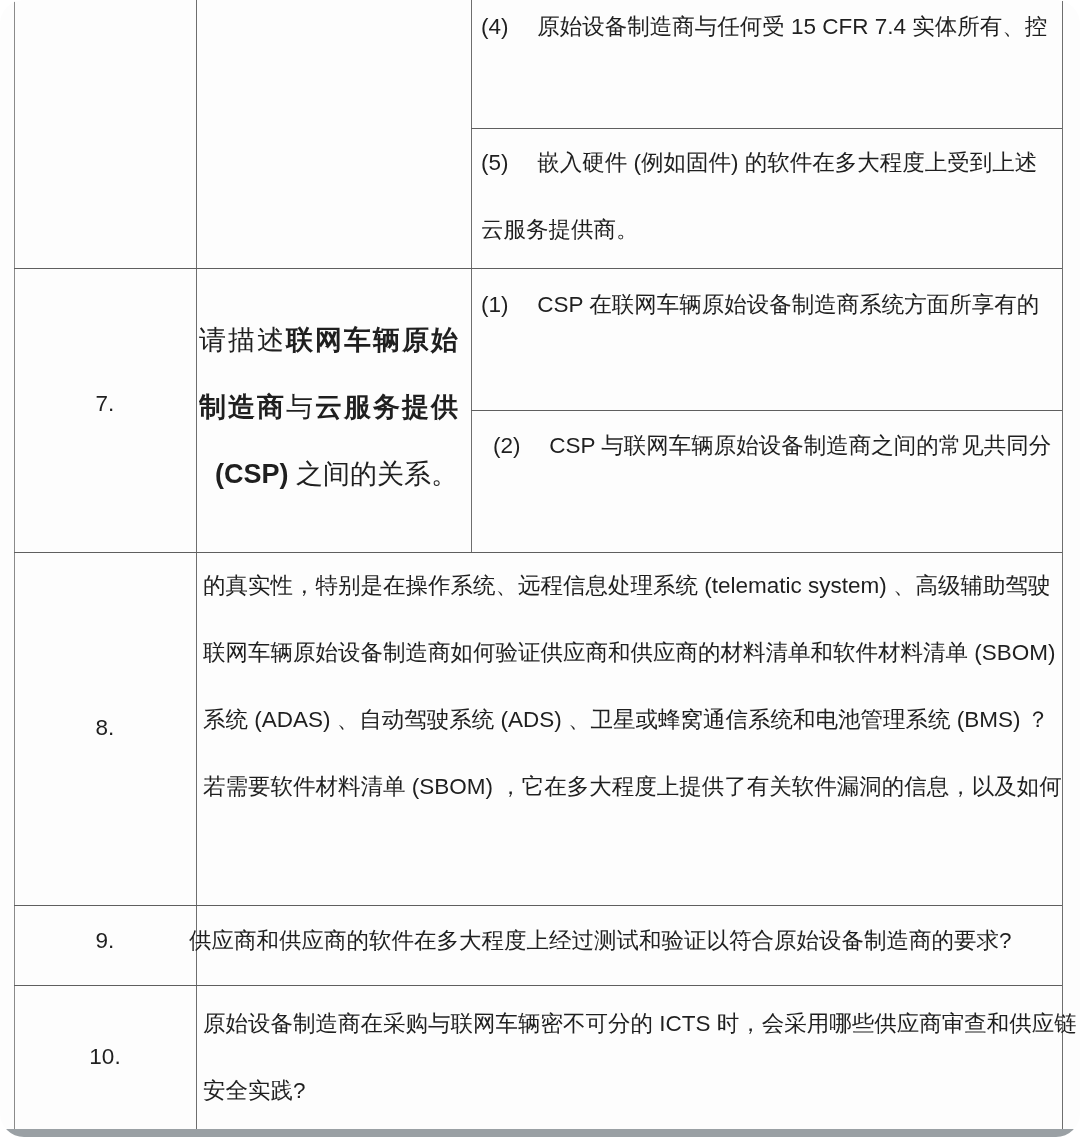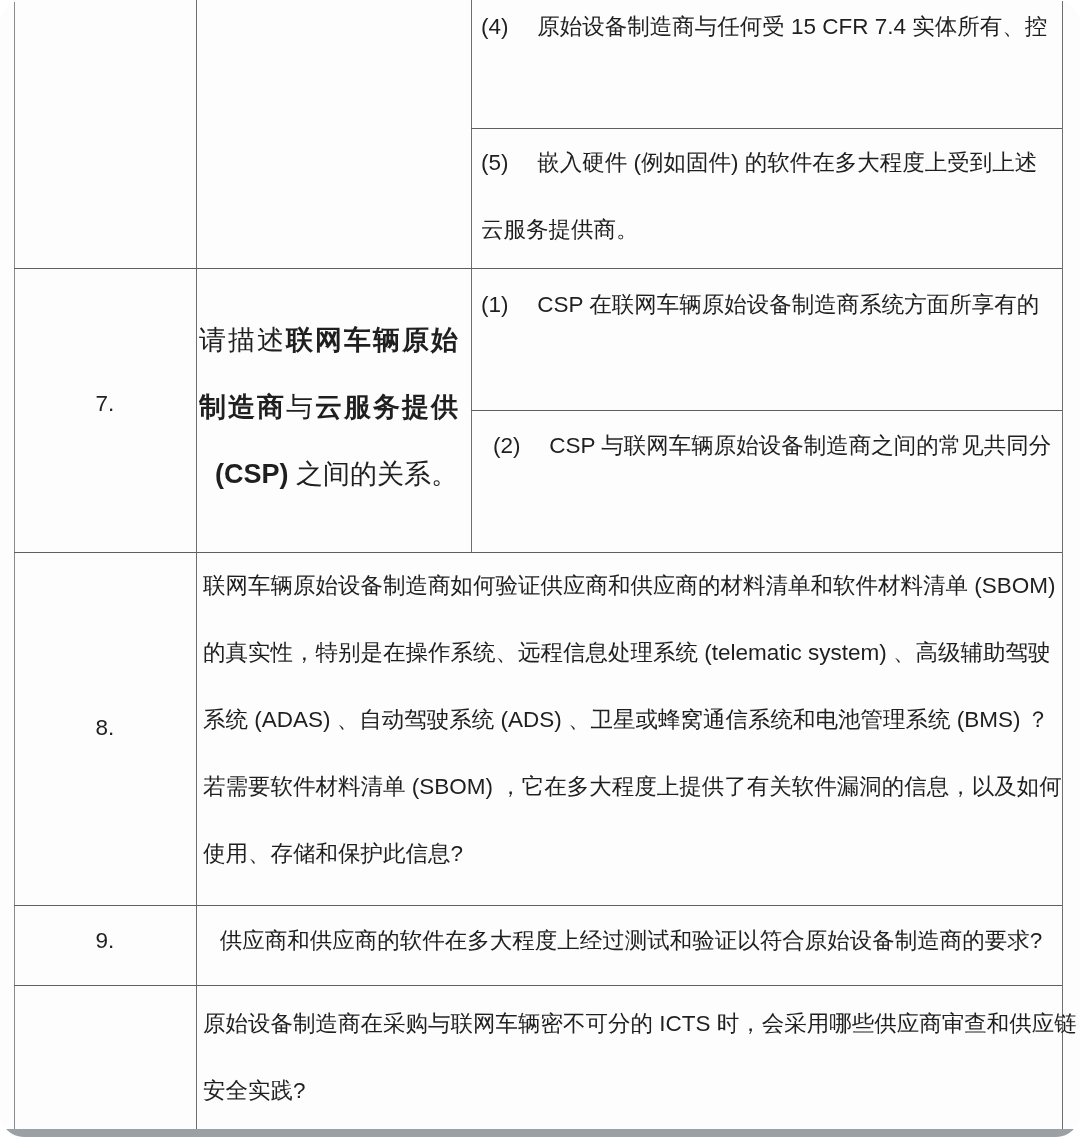--- a/index.html
+++ b/index.html
@@ -41,21 +41,21 @@
   #q7-l3 { top:441px; text-align:right; }
   .q7line .tl { display:inline; }
   .q7line .tl span { display:inline; }
 
   #blk-q7-sub1 { left:481px; top:271px; width:575px; }
   #blk-q7-sub2 { left:481px; top:412px; width:575px;margin-left:12px; }
 
   #blk-q8-num  { left:14px; top:694px;  width:182px; }
   #blk-q8      { left:203px; top:552px; width:856px; }
   #blk-q9-num  { left:14px; top:907px;  width:182px; }
-  #blk-q9      { left:203px; top:907px; width:856px;text-align:center; }
+  #blk-q9      { left:189px; top:907px; width:856px; }
   #blk-q10-num { left:14px; top:1023px; width:182px; }
   #blk-q10     { left:203px; top:990px; width:856px; }
 </style>
 </head>
 <body>
 
 <div class="page">
 
   <div class="vl" id="v-left"></div>
   <div class="vl" id="v-col1"></div>
@@ -83,30 +83,30 @@
   <div class="q7line" id="q7-l3"><div class="tl"><span class="b">(CSP)</span><span> 之间的关系。</span></div></div>
   <div class="blk" id="blk-q7-sub1">
       <div class="tl"><span>(1)　  CSP 在联网车辆原始设备制造商系统方面所享有的</span></div>
     </div>
   <div class="blk" id="blk-q7-sub2">
       <div class="tl"><span>(2)　  CSP 与联网车辆原始设备制造商之间的常见共同分</span></div>
     </div>
 
   <div class="blk num" id="blk-q8-num">8.</div>
   <div class="blk" id="blk-q8">
+      <div class="tl"><span>的真实性，特别是在操作系统、远程信息处理系统 (telematic system) 、高级辅助驾驶</span></div>
       <div class="tl"><span>联网车辆原始设备制造商如何验证供应商和供应商的材料清单和软件材料清单 (SBOM)</span></div>
-      <div class="tl"><span>的真实性，特别是在操作系统、远程信息处理系统 (telematic system) 、高级辅助驾驶</span></div>
       <div class="tl"><span>系统 (ADAS) 、自动驾驶系统 (ADS) 、卫星或蜂窝通信系统和电池管理系统 (BMS) ？</span></div>
       <div class="tl"><span>若需要软件材料清单 (SBOM) ，它在多大程度上提供了有关软件漏洞的信息，以及如何</span></div>
-      <div class="tl"><span>使用、存储和保护此信息?</span></div>
     </div>
 
   <div class="blk num" id="blk-q9-num">9.</div>
   <div class="blk" id="blk-q9">
       <div class="tl"><span>供应商和供应商的软件在多大程度上经过测试和验证以符合原始设备制造商的要求?</span></div>
     </div>
 
+  <div class="blk num" id="blk-q10-num">10.</div>
   <div class="blk" id="blk-q10">
       <div class="tl"><span>原始设备制造商在采购与联网车辆密不可分的 ICTS 时，会采用哪些供应商审查和供应链</span></div>
       <div class="tl"><span>安全实践?</span></div>
     </div>
 
 </div>
 
 </body></html>

